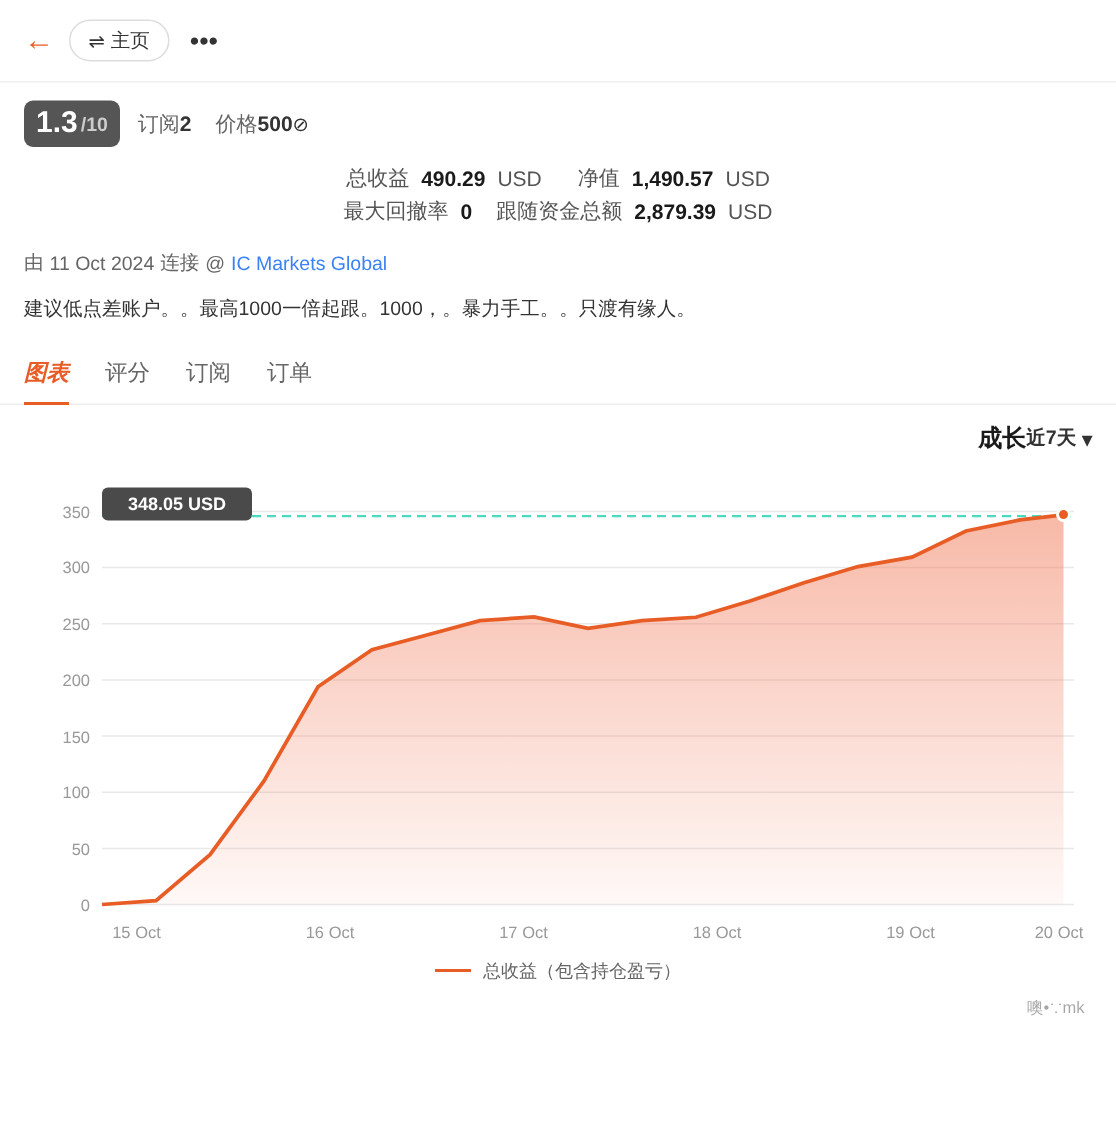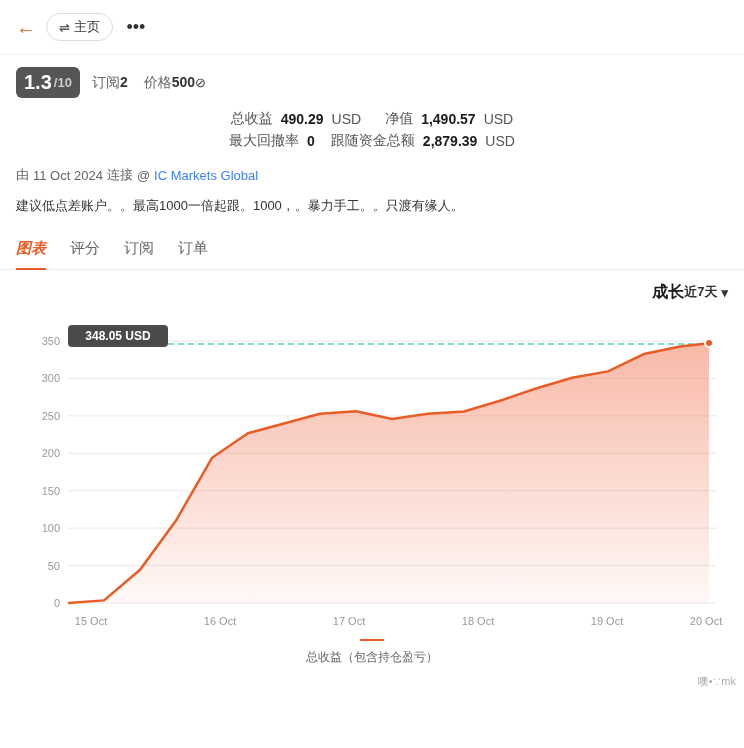--- a/index.html
+++ b/index.html
@@ -195,21 +195,20 @@
 
     
     .chart-legend {
       display: flex;
       align-items: center;
       justify-content: center;
       gap: 8px;
       padding: 8px 16px;
       font-size: 12px;
       color: #666;
-      flex-direction: column;
     }
     .legend-line {
       width: 24px;
       height: 2px;
       background: #e85d26;
     }
   </style>
 </head>
 <body>
 
@@ -373,14 +372,14 @@
     </svg>
   </div>
 
   <div class="chart-legend">
     <div class="legend-line"></div>
     <span>总收益（包含持仓盈亏）</span>
   </div>
 </div>
 
 <div style="position:relative; height:20px; padding: 0 16px;">
-  <span style="font-size:11px; color:rgba(0,0,0,0.35); position:absolute; right:8px;">噢•∵mk</span>
+  <span style="font-size:11px; color:rgba(0,0,0,0.35); position:absolute; right:21px;">噢•∵mk</span>
 </div>
 
 </body></html>

